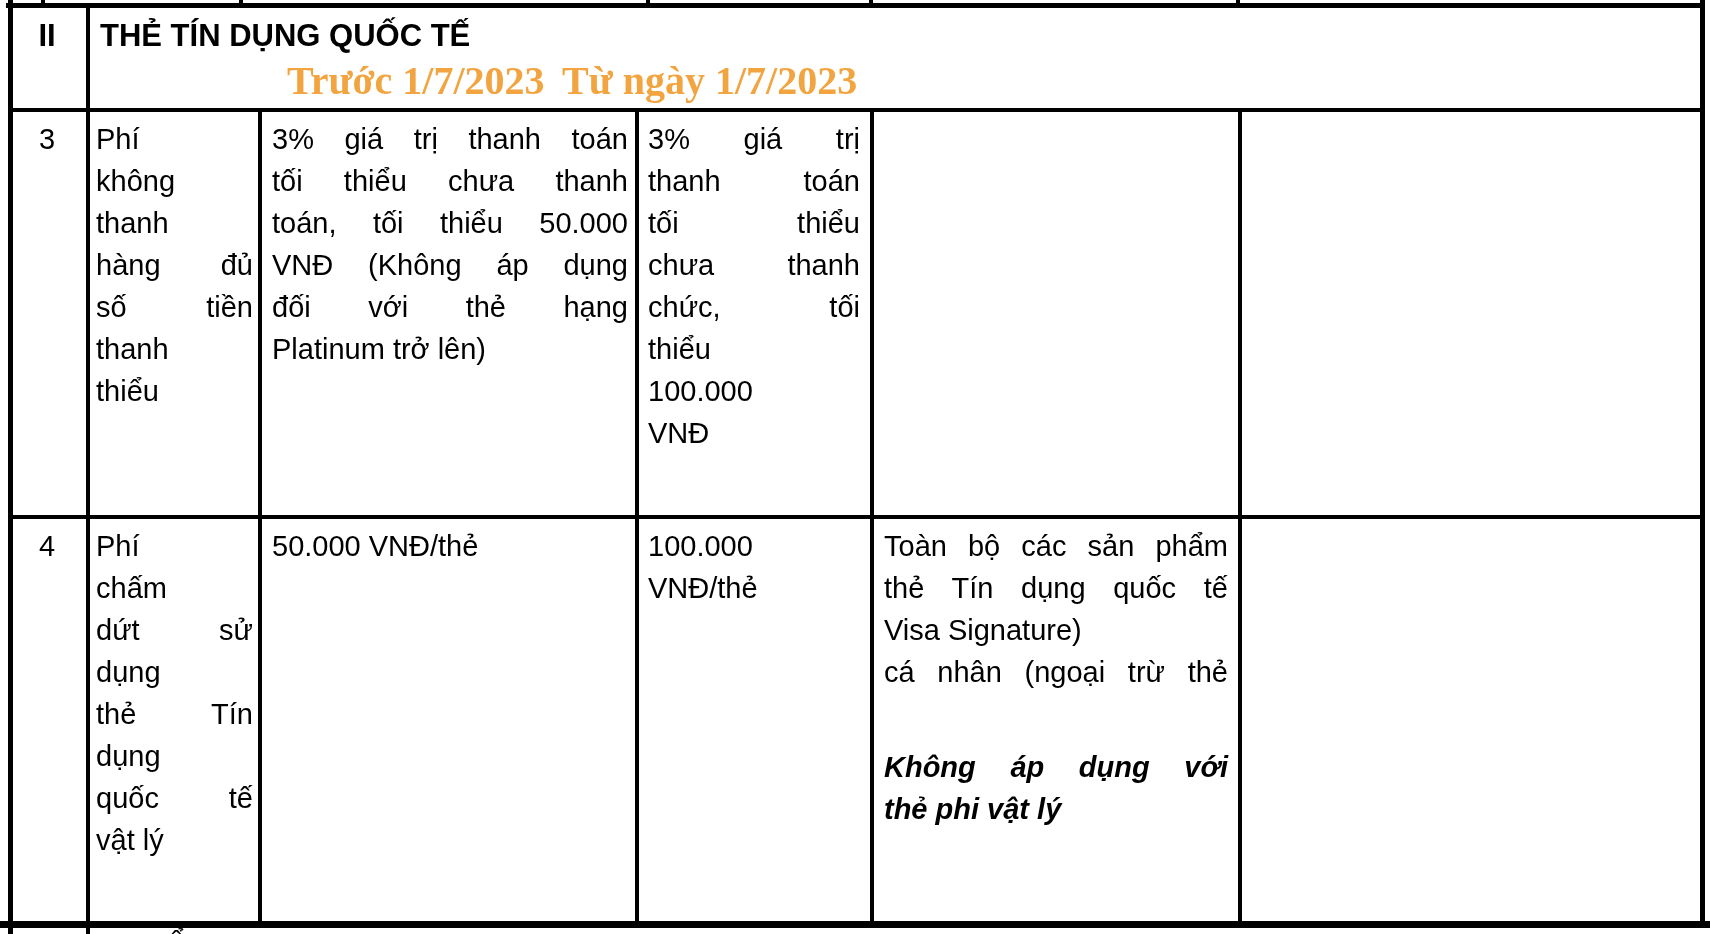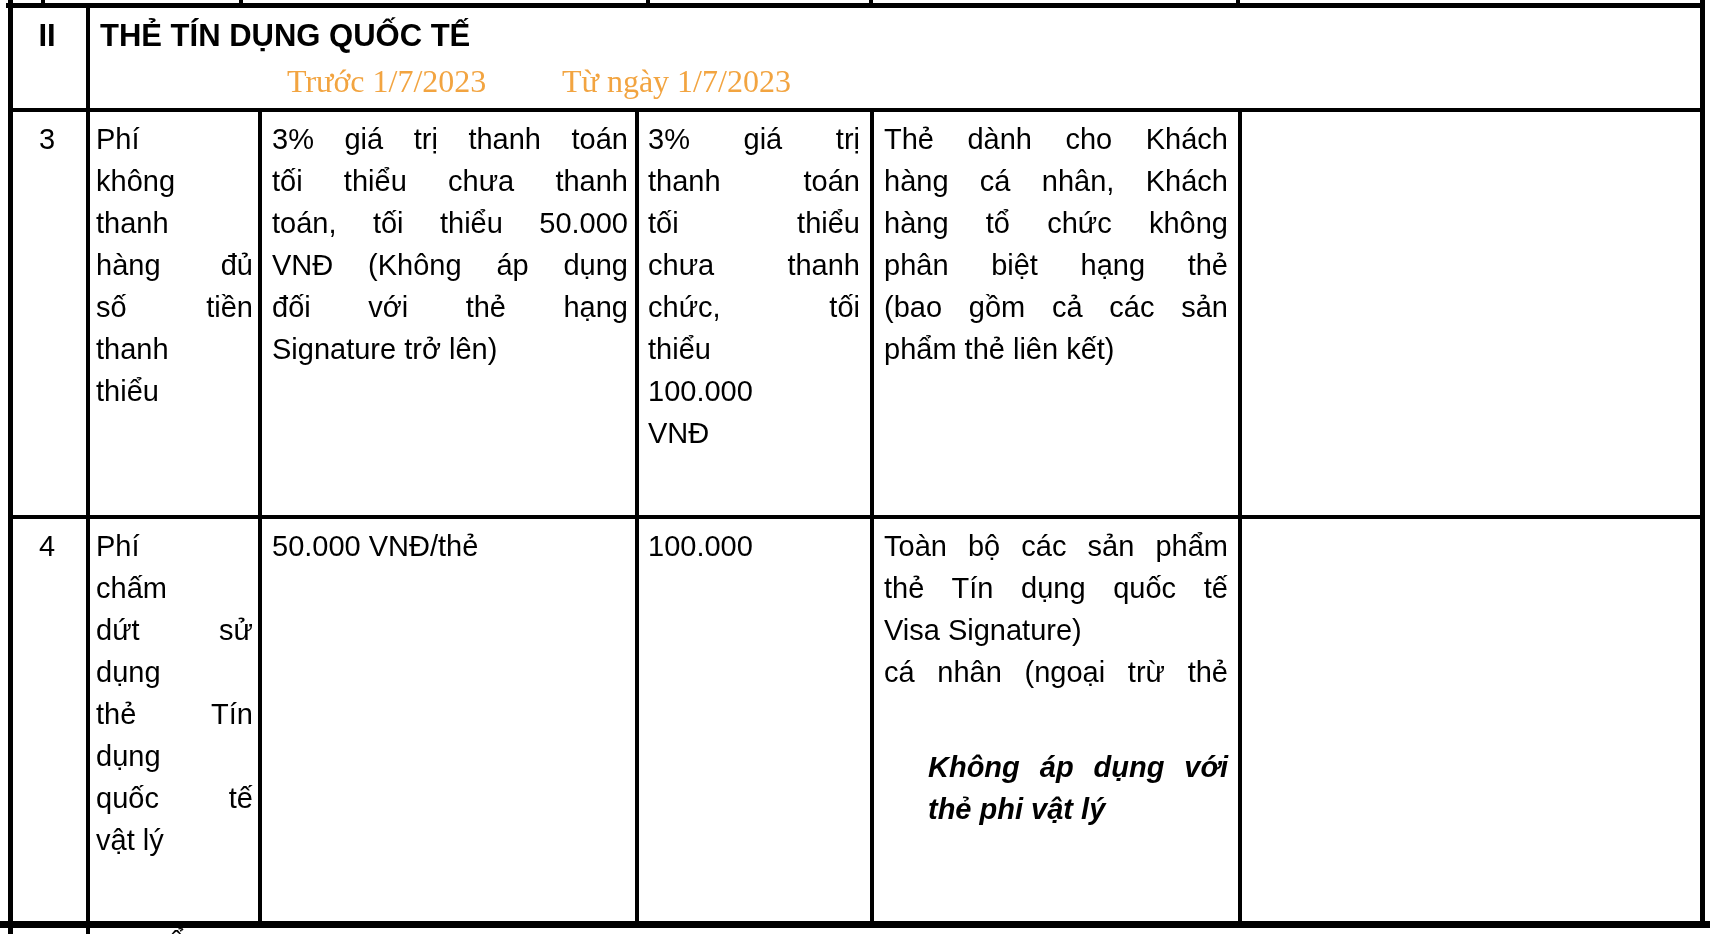--- a/index.html
+++ b/index.html
@@ -7,22 +7,22 @@
         font-family:"Liberation Sans","DejaVu Sans",sans-serif;color:#000;}
   .hline,.vline,.tick{position:absolute;background:#000;}
   .cellText{position:absolute;font-size:29px;line-height:42px;}
   .tline{text-align:justify;text-align-last:justify;}
   .tline.last{text-align-last:left;}
   .centered{text-align:center;}
   .sectionNo{position:absolute;left:8px;top:16px;width:78px;text-align:center;
              font-weight:bold;font-size:31px;line-height:40px;}
   .sectionTitle{position:absolute;left:100px;top:16px;font-weight:bold;font-size:31px;line-height:40px;}
   .periodLabel{position:absolute;top:60px;font-family:"Liberation Serif","DejaVu Serif",serif;
-               font-weight:normal;font-size:32px;line-height:42px;}
-  .noteBlock .tline{font-weight:bold;font-style:italic;margin-left:44px;}
+               font-weight:bold;font-size:40px;line-height:42px;}
+  .noteBlock .tline{font-weight:bold;font-style:italic;}
   .sliverChar{position:absolute;left:168px;top:925px;height:9px;width:40px;overflow:hidden;
               font-size:30px;line-height:34px;}
 </style>
 </head>
 <body>
 
 <div id="page">
 
   <div class="tick" style="left:41px;top:0;width:4px;height:4px;"></div>
   <div class="tick" style="left:239px;top:0;width:4px;height:4px;"></div>
@@ -57,57 +57,50 @@
       <div class="tline">số tiền</div>
       <div class="tline">thanh</div>
       <div class="tline last">thiểu</div>
     </div>
   <div class="cellText" style="left:272px;top:118px;width:356px;">
       <div class="tline">3% giá trị thanh toán</div>
       <div class="tline">tối thiểu chưa thanh</div>
       <div class="tline">toán, tối thiểu 50.000</div>
       <div class="tline">VNĐ (Không áp dụng</div>
       <div class="tline">đối với thẻ hạng</div>
-      <div class="tline last">Signature trở lên)</div>
+      <div class="tline last">Platinum trở lên)</div>
     </div>
   <div class="cellText" style="left:648px;top:118px;width:212px;">
       <div class="tline">3% giá trị</div>
       <div class="tline">thanh toán</div>
       <div class="tline">tối thiểu</div>
       <div class="tline">chưa thanh</div>
       <div class="tline">chức, tối</div>
       <div class="tline">thiểu</div>
       <div class="tline">100.000</div>
       <div class="tline last">VNĐ</div>
-    </div>
-  <div class="cellText" style="left:884px;top:118px;width:344px;">
-      <div class="tline">Thẻ dành cho Khách</div>
-      <div class="tline">hàng cá nhân, Khách</div>
-      <div class="tline">hàng tổ chức không</div>
-      <div class="tline">phân biệt hạng thẻ</div>
-      <div class="tline">(bao gồm cả các sản</div>
-      <div class="tline last">phẩm thẻ liên kết)</div>
     </div>
 
   <div class="cellText centered" style="left:8px;top:525px;width:78px;">4</div>
   <div class="cellText" style="left:96px;top:525px;width:157px;">
       <div class="tline">Phí</div>
       <div class="tline">chấm</div>
       <div class="tline">dứt sử</div>
       <div class="tline">dụng</div>
       <div class="tline">thẻ Tín</div>
       <div class="tline">dụng</div>
       <div class="tline">quốc tế</div>
       <div class="tline last">vật lý</div>
     </div>
   <div class="cellText" style="left:272px;top:525px;width:356px;">
       <div class="tline last">50.000 VNĐ/thẻ</div>
     </div>
   <div class="cellText" style="left:648px;top:525px;width:212px;">
       <div class="tline">100.000</div>
+      <div class="tline last">VNĐ/thẻ</div>
     </div>
   <div class="cellText" style="left:884px;top:525px;width:344px;">
       <div class="tline">Toàn bộ các sản phẩm</div>
       <div class="tline">thẻ Tín dụng quốc tế</div>
       <div class="tline last">Visa Signature)</div>
       <div class="tline">cá nhân (ngoại trừ thẻ</div>
     </div>
   <div class="cellText noteBlock" style="left:884px;top:746px;width:344px;">
       <div class="tline">Không áp dụng với</div>
       <div class="tline last">thẻ phi vật lý</div>

